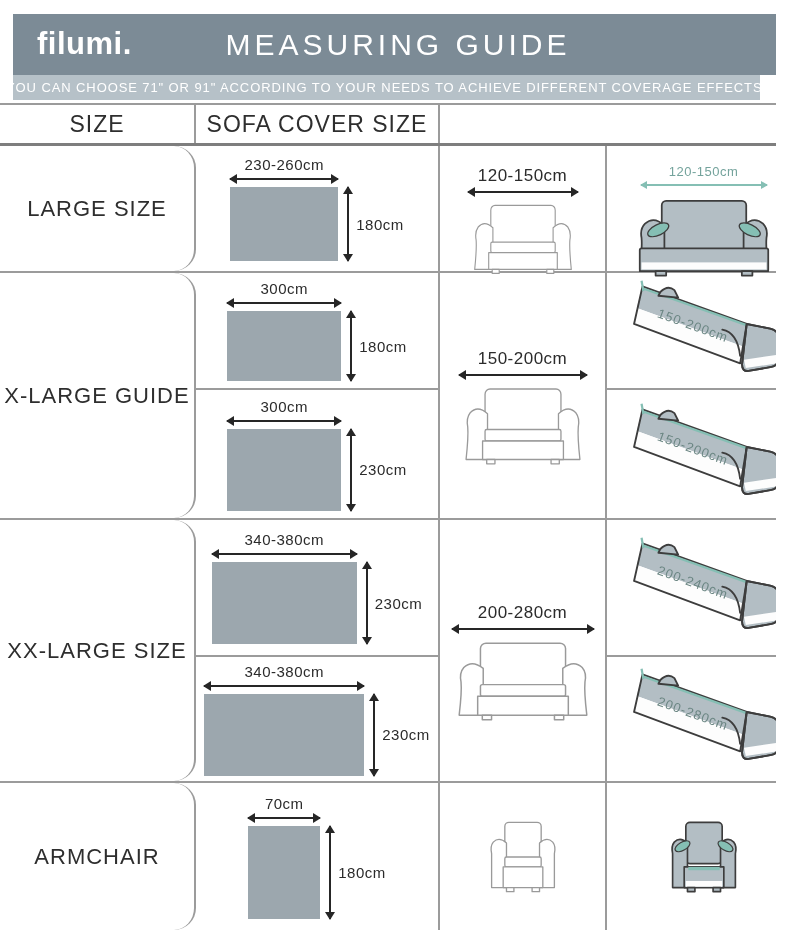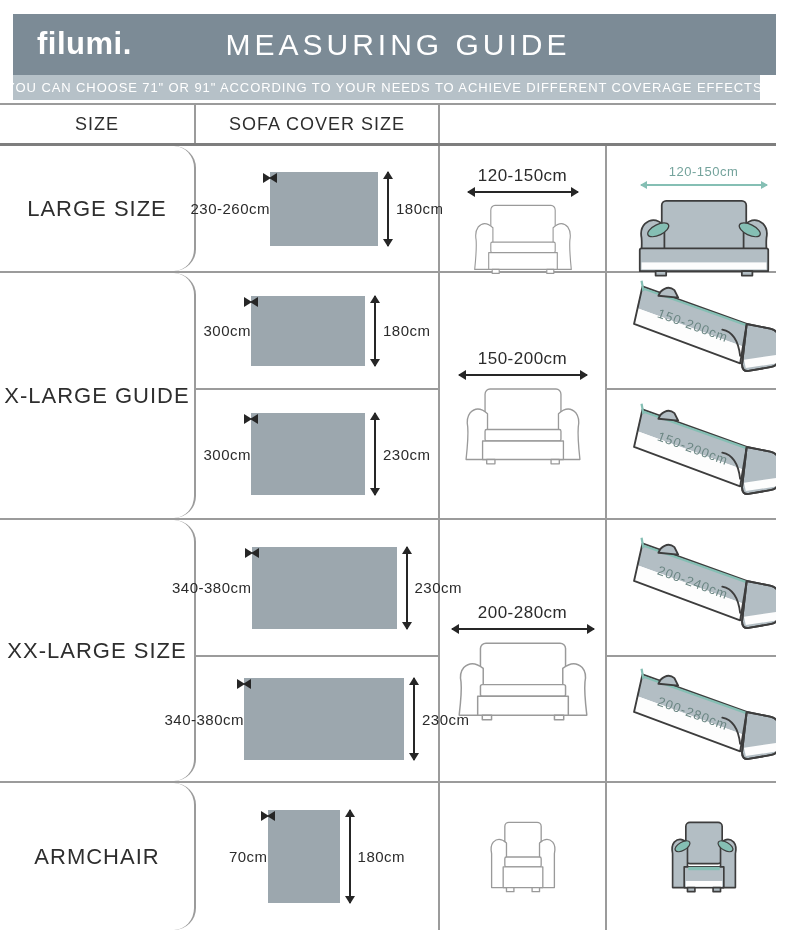--- a/index.html
+++ b/index.html
@@ -16,21 +16,21 @@
   .subbar { position:absolute; left:13px; top:75px; width:747px; height:25px;
             background:var(--subheader-bar,#B6C1C8); color:#fff;
             display:flex; align-items:center; justify-content:center;
             font-size:13px; letter-spacing:.9px; white-space:nowrap; }
 
   
   .table { position:absolute; left:0; top:103px; width:800px; border-top:2px solid #9b9b9b; }
   .thead { display:grid; grid-template-columns:196px 244px 360px; height:38px;
            border-bottom:3px solid #7e7e7e; }
   .hcell { display:flex; align-items:center; justify-content:center;
-           font-size:18px; letter-spacing:1px; }
+           font-size:23px; letter-spacing:1px; }
   .hcell.b { border-right:2px solid #9b9b9b; }
 
   .row { display:grid; grid-template-columns:196px 244px 167px 193px;
          border-bottom:2px solid #9b9b9b; }
   .row.last { border-bottom:none; }
   .row1 { grid-template-rows:125px; }
   .row2 { grid-template-rows:115px 130px; }
   .row3 { grid-template-rows:135px 126px; }
   .row4 { grid-template-rows:147px; }
   .cell { display:flex; align-items:center; justify-content:center; box-sizing:border-box; }
@@ -38,21 +38,21 @@
              font-size:22px; letter-spacing:1px; white-space:nowrap;border-radius:22px; }
   .c-cover { grid-column:2; border-right:2px solid #9b9b9b; }
   .c-sofa  { grid-column:3; border-right:2px solid #9b9b9b; }
   .c-covered { grid-column:4; }
   .span2 { grid-row:1 / span 2; }
   .sr1 { grid-row:1; }
   .sr2 { grid-row:2; border-top:2px solid #9b9b9b; }
 
   
   .mrect { display:flex; align-items:flex-end; }
-  .mcol { display:flex; align-items:center; }
+  .mcol { display:flex; flex-direction:column; align-items:center; }
   .dim-label { font-size:15px; letter-spacing:.5px; color:#2b2b2b; white-space:nowrap; }
   .grect { background:var(--cover-rect,#9CA7AE); }
   .harrow { position:relative; height:2px; background:#262626; align-self:stretch;
             margin:5px 0 7px; }
   .harrow::before, .harrow::after { content:""; position:absolute; top:-4px; width:0; height:0;
             border-top:5px solid transparent; border-bottom:5px solid transparent; }
   .harrow::before { left:-1px; border-right:8px solid #262626; }
   .harrow::after  { right:-1px; border-left:8px solid #262626; }
   .mside { display:flex; align-items:center; margin-left:9px; }
   .varrow { position:relative; width:2px; background:#262626; }

